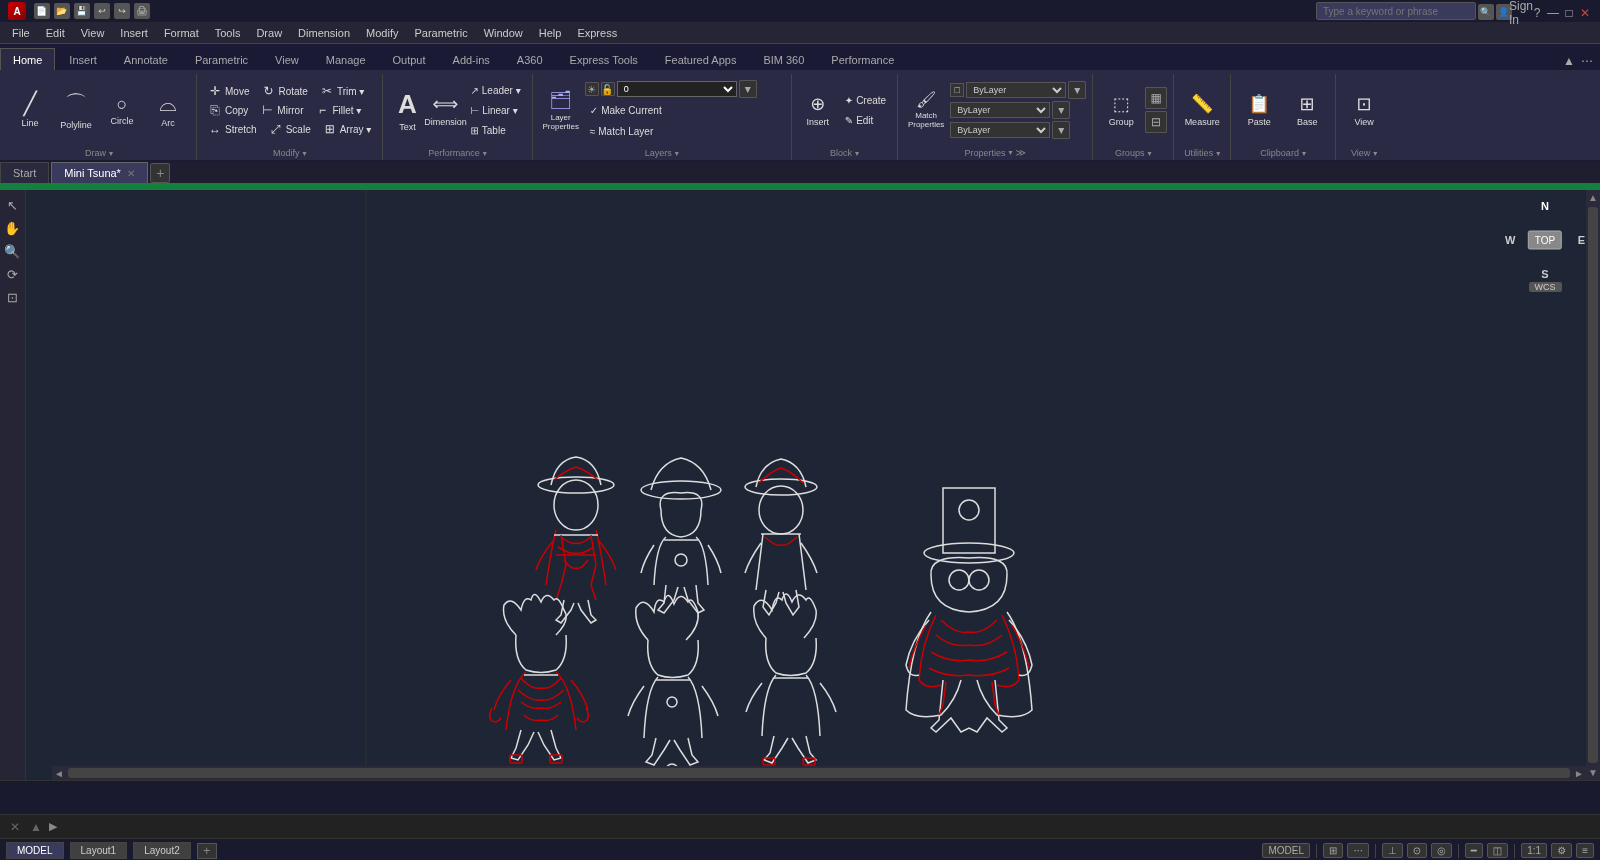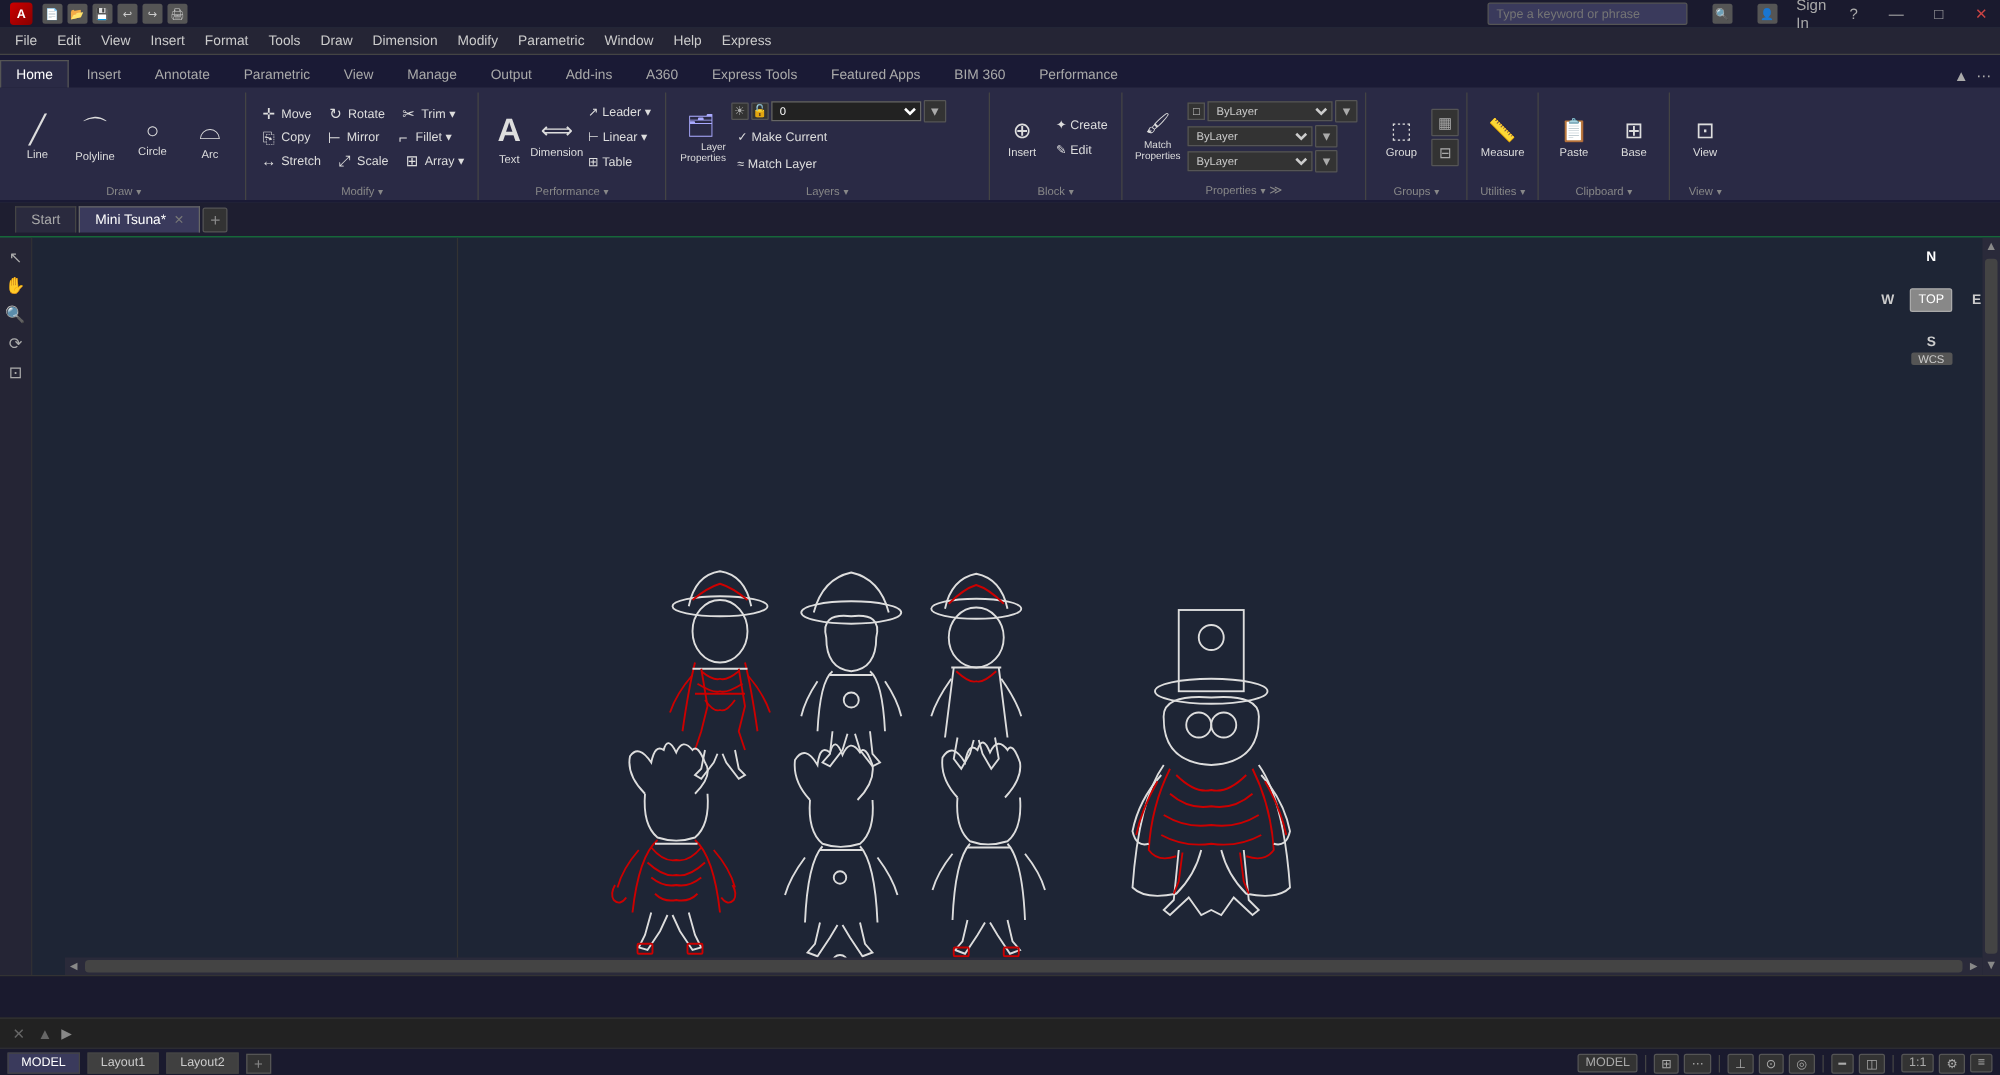--- a/index.html
+++ b/index.html
@@ -11,21 +11,21 @@
       background: #1a1a2e;
       display: flex;
       align-items: center;
       justify-content: space-between;
       padding: 0 8px;
       color: #aaa;
       font-size: 11px;
     }
     #titlebar-center { flex: 1; text-align: center; color: #ddd; }
     #titlebar-left { display: flex; align-items: center; gap: 4px; }
-    #titlebar-right { display: flex; align-items: center; gap: 20px; }
+    #titlebar-right { display: flex; align-items: flex-end; gap: 2px; }
     .titlebar-icon { width: 16px; height: 16px; background: #555; border-radius: 2px; display: inline-flex; align-items: center; justify-content: center; font-size: 9px; color: #ccc; cursor: pointer; }
     .titlebar-btn { width: 14px; height: 14px; display: inline-flex; align-items: center; justify-content: center; cursor: pointer; color: #aaa; font-size: 12px; }
     #search-box { background: #3a3a5c; border: 1px solid #555; color: #ccc; padding: 1px 6px; font-size: 11px; width: 160px; }
     .app-logo { width: 18px; height: 18px; background: linear-gradient(135deg, #c00 0%, #800 100%); border-radius: 3px; display: flex; align-items: center; justify-content: center; color: white; font-weight: bold; font-size: 10px; margin-right: 4px; }
 
     
     #menubar {
       height: 22px;
       background: #252535;
       display: flex;
@@ -118,23 +118,23 @@
       min-height: 18px;
     }
     .rib-small-icon { font-size: 12px; width: 14px; text-align: center; }
 
     
     #doc-tabs {
       height: 28px;
       background: #1e1e30;
       display: flex;
       align-items: center;
-      padding: 0 12px;
+      padding: 0 0;
       gap: 0;
-      border-bottom: 1px solid #15803d;
+      border-bottom: 7px solid #15803d;
     }
     .doc-tab {
       padding: 4px 12px;
       background: #2a2a3e;
       color: #aaa;
       cursor: pointer;
       font-size: 11px;
       border: 1px solid #444;
       border-bottom: none;
       display: flex;
@@ -503,21 +503,21 @@
         <span>Performance</span>
         <span class="chevron">▾</span>
       </div>
     </div>
 
     <div class="ribbon-group">
       <div class="ribbon-group-content" style="flex-direction:column; gap:2px; align-items:flex-start; justify-content:center;">
         <div style="display:flex; gap:2px; align-items:center;">
           <div class="rib-big-btn" style="width:44px; height:58px;">
             <div style="font-size:18px; color:#aaf;">🗂</div>
-            <div style="font-size:8px; text-align:right;">Layer Properties</div>
+            <div style="font-size:8px; text-align:center;">Layer Properties</div>
           </div>
           <div style="display:flex; flex-direction:column; gap:3px; min-width:200px;">
             <div style="display:flex; align-items:center; gap:2px;">
               <div class="small-icon-btn" style="width:14px;height:14px;font-size:10px;background:#333;border:1px solid #555;">☀</div>
               <div class="small-icon-btn" style="width:14px;height:14px;font-size:10px;background:#333;border:1px solid #555;">🔓</div>
               <select class="bylayer-select" style="width:120px; background:#222; color:#fff; border:1px solid #666;">
                 <option>0</option>
               </select>
               <div class="small-icon-btn">▾</div>
             </div>

